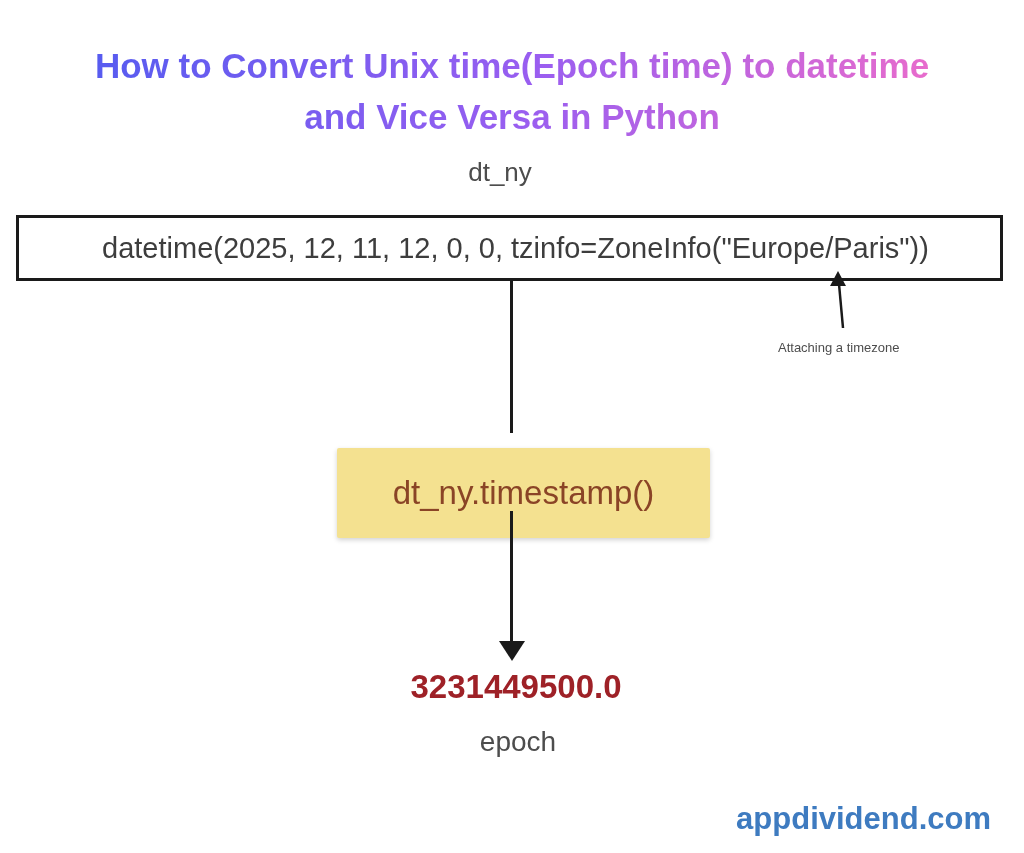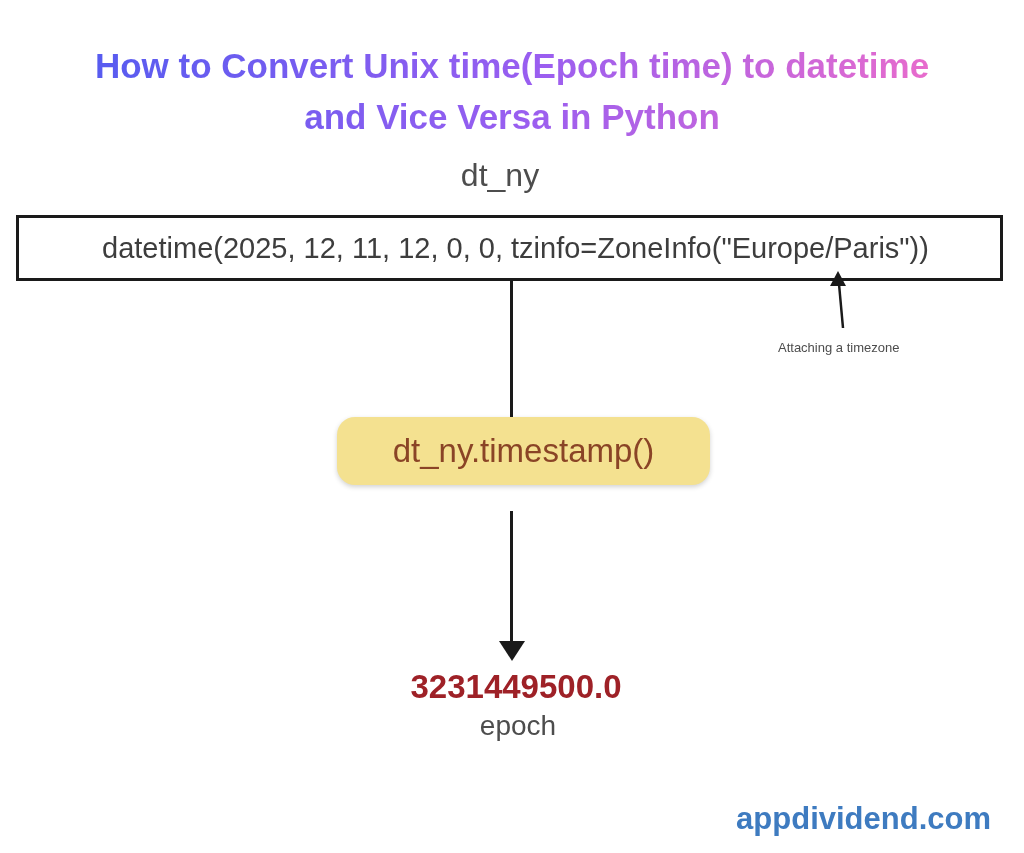--- a/index.html
+++ b/index.html
@@ -36,21 +36,21 @@
     white-space: pre-line;
     background: linear-gradient(103deg, var(--title-gradient-start) 2%, var(--title-gradient-mid) 52%, var(--title-gradient-end) 96%);
     -webkit-background-clip: text;
     background-clip: text;
     color: transparent;
   }
   .var-label {
     position: absolute;
     left: 500px; top: 157px;
     transform: translateX(-50%);
-    font-size: 32px;
+    font-size: 26px;
     color: var(--label-gray);
   }
   .datetime-box {
     position: absolute;
     left: 16px; top: 215px;
     width: 987px; height: 66px;
     border: 3px solid var(--line-black);
     background: #ffffff;
     display: flex;
     align-items: center;
@@ -60,24 +60,24 @@
     padding-left: 12px;
   }
   .connector-line-top {
     position: absolute;
     left: 510px; top: 281px;
     width: 3px; height: 152px;
     background: var(--line-black);
   }
   .highlight-box {
     position: absolute;
-    left: 337px; top: 417px;
-    width: 373px; height: 68px;
+    left: 337px; top: 448px;
+    width: 373px; height: 90px;
     background: var(--highlight-bg);
-    border-radius: 18px;
+    border-radius: 2px;
     box-shadow: 0 2px 5px rgba(0,0,0,0.18);
     display: flex;
     align-items: center;
     justify-content: center;
     font-size: 33px;
     color: var(--highlight-text);
   }
   .connector-line-bottom {
     position: absolute;
     left: 510px; top: 511px;
@@ -95,21 +95,21 @@
   .epoch-value {
     position: absolute;
     left: 516px; top: 668px;
     transform: translateX(-50%);
     font-size: 33px;
     font-weight: 600;
     color: var(--epoch-value);
   }
   .epoch-label {
     position: absolute;
-    left: 518px; top: 710px;
+    left: 518px; top: 726px;
     transform: translateX(-50%);
     font-size: 28px;
     color: var(--label-gray);
   }
   .timezone-annotation {
     position: absolute;
     left: 778px; top: 340px;
     font-size: 13px;
     color: var(--label-gray);
   }

